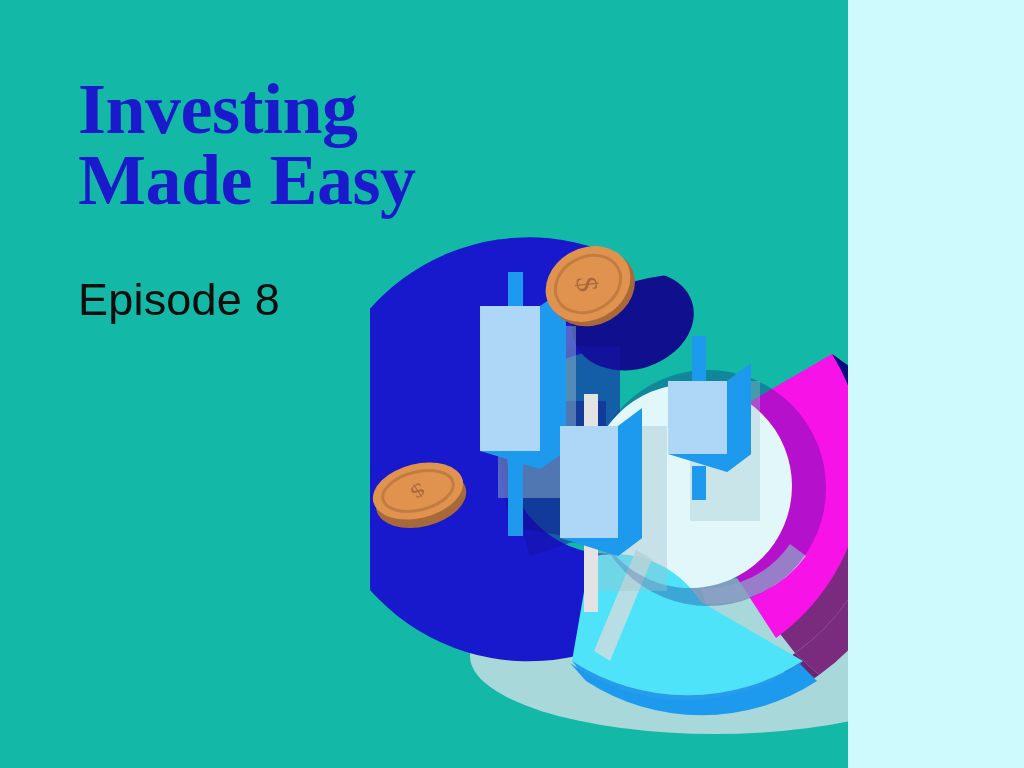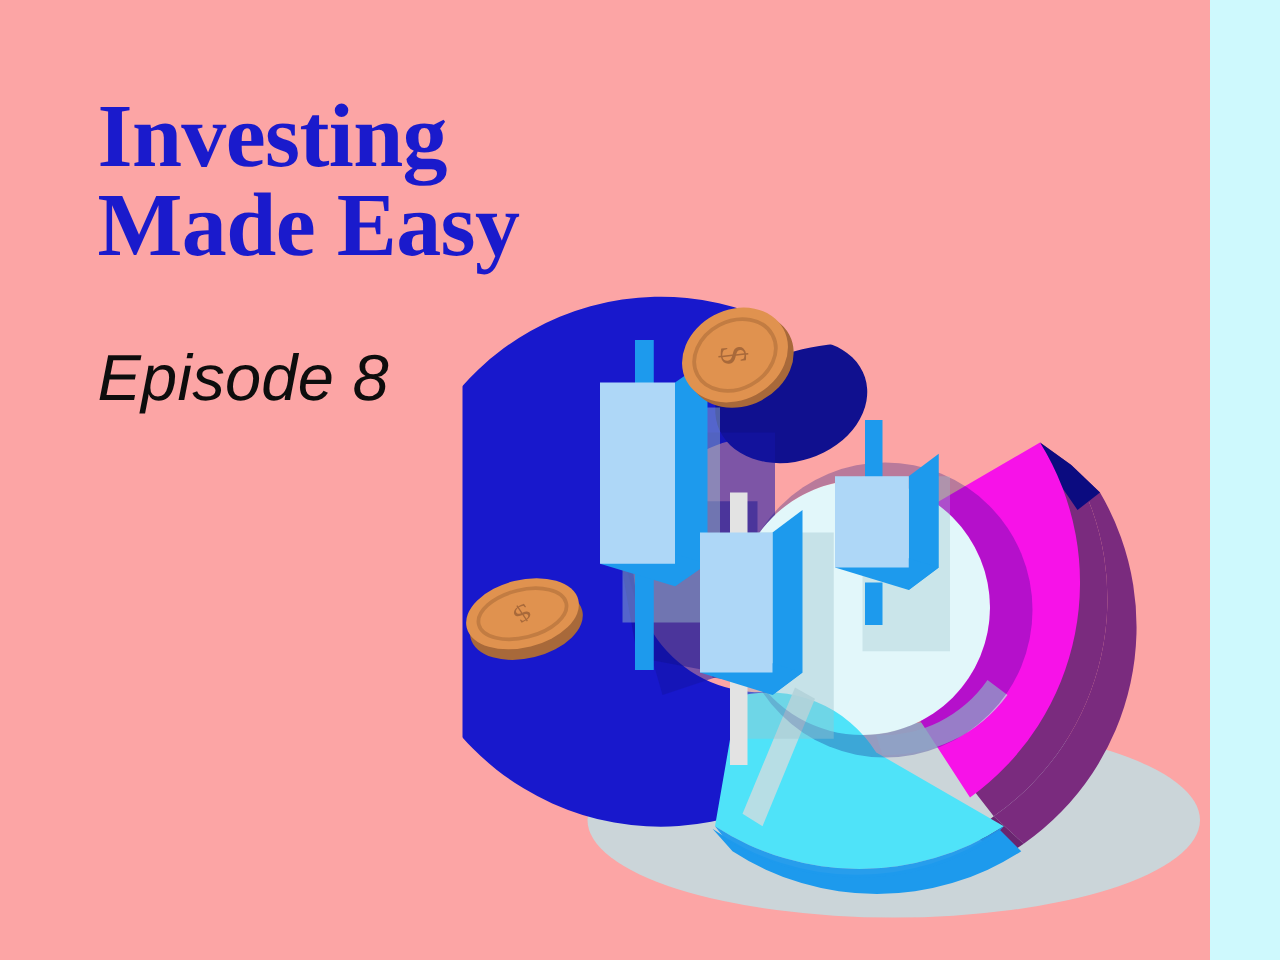--- a/index.html
+++ b/index.html
@@ -10,23 +10,23 @@
   body {
     width: 1024px;
     height: 768px;
     overflow: hidden;
     font-family: "Liberation Sans", sans-serif;
     background: #cef9fd;
   }
 
   #slide {
     position: relative;
-    width: 968px;
+    width: 848px;
     height: 768px;
-    background: #fca5a5;
+    background: #14b8a6;
     overflow: hidden;
   }
 
   
   #text-block {
     position: absolute;
     left: 78px;
     top: 74px;
     width: 470px;
   }
@@ -40,25 +40,24 @@
     letter-spacing: -0.5px;
     margin: 0;
     white-space: pre-line;
   }
 
   #episode-label {
     margin: 0;
     padding-top: 60px;
     font-family: "Liberation Sans", "DejaVu Sans", sans-serif;
     font-weight: 400;
-    font-size: 52px;
+    font-size: 45px;
     line-height: 1;
     color: #0d0d0d;
     letter-spacing: 0.2px;
-    font-style: italic;
   }
 
   
   #illustration {
     position: absolute;
     left: 370px;
     top: 226px;
     width: 640px;
     height: 530px;
   }

